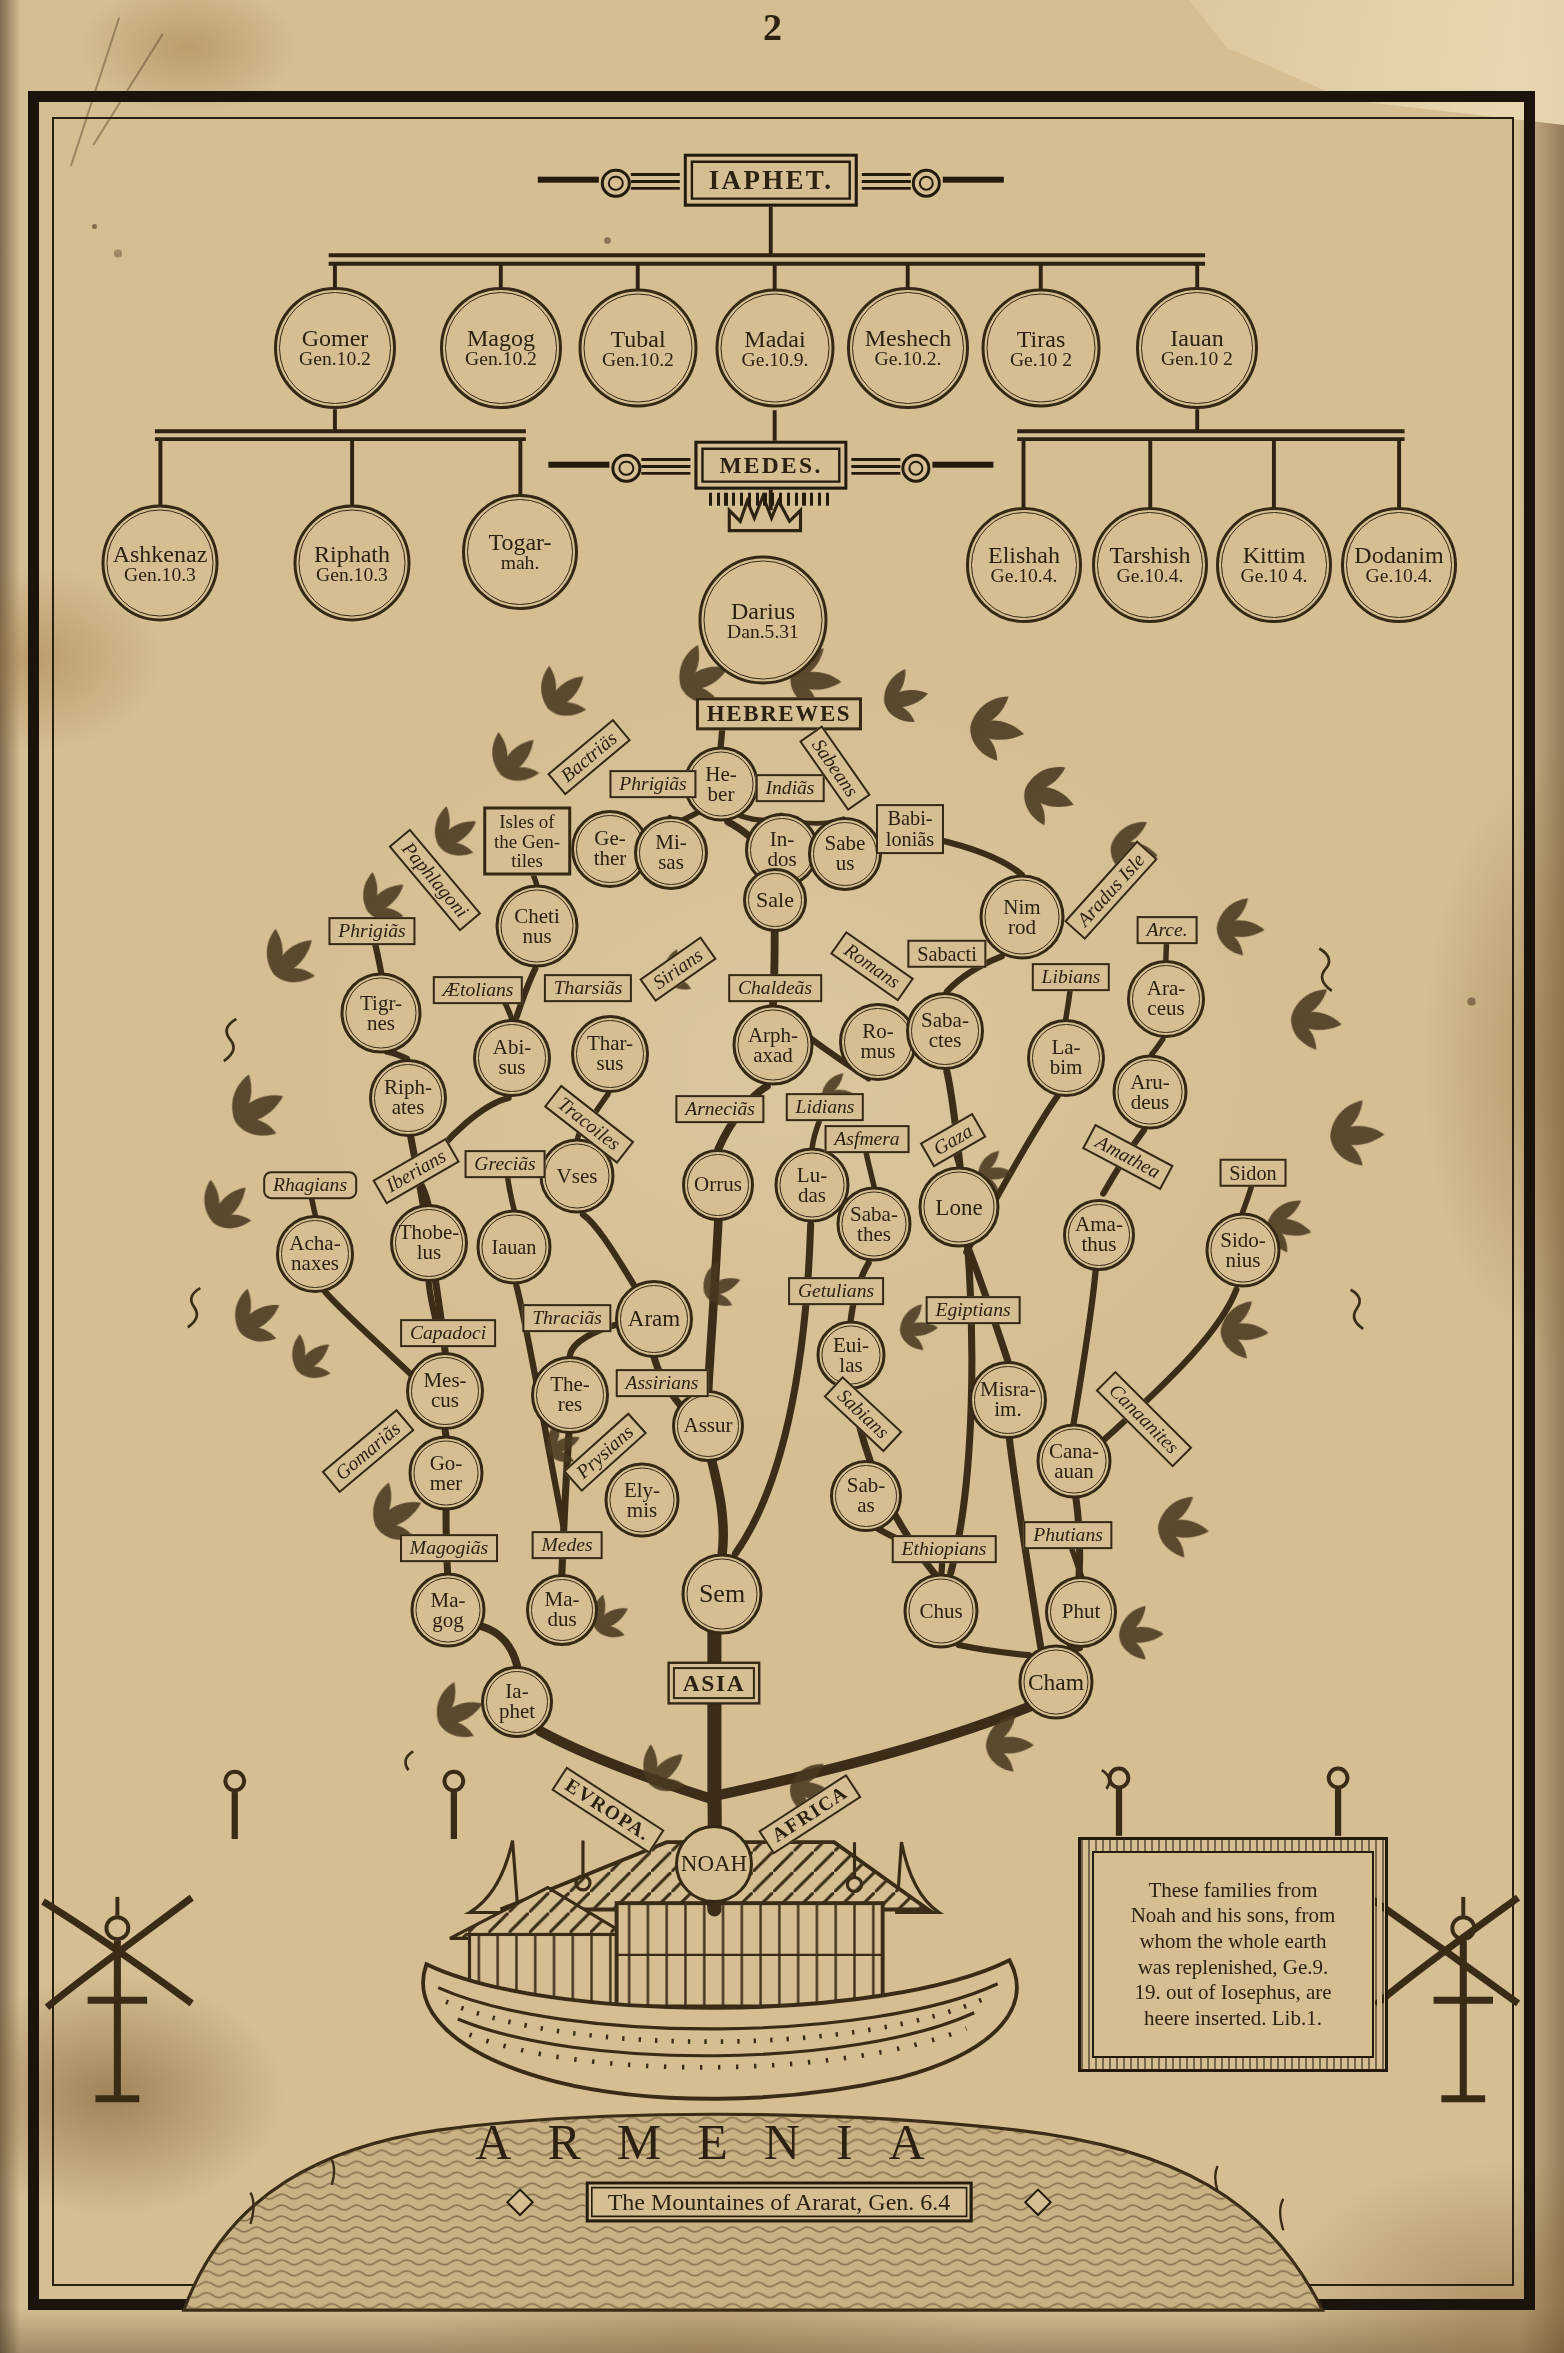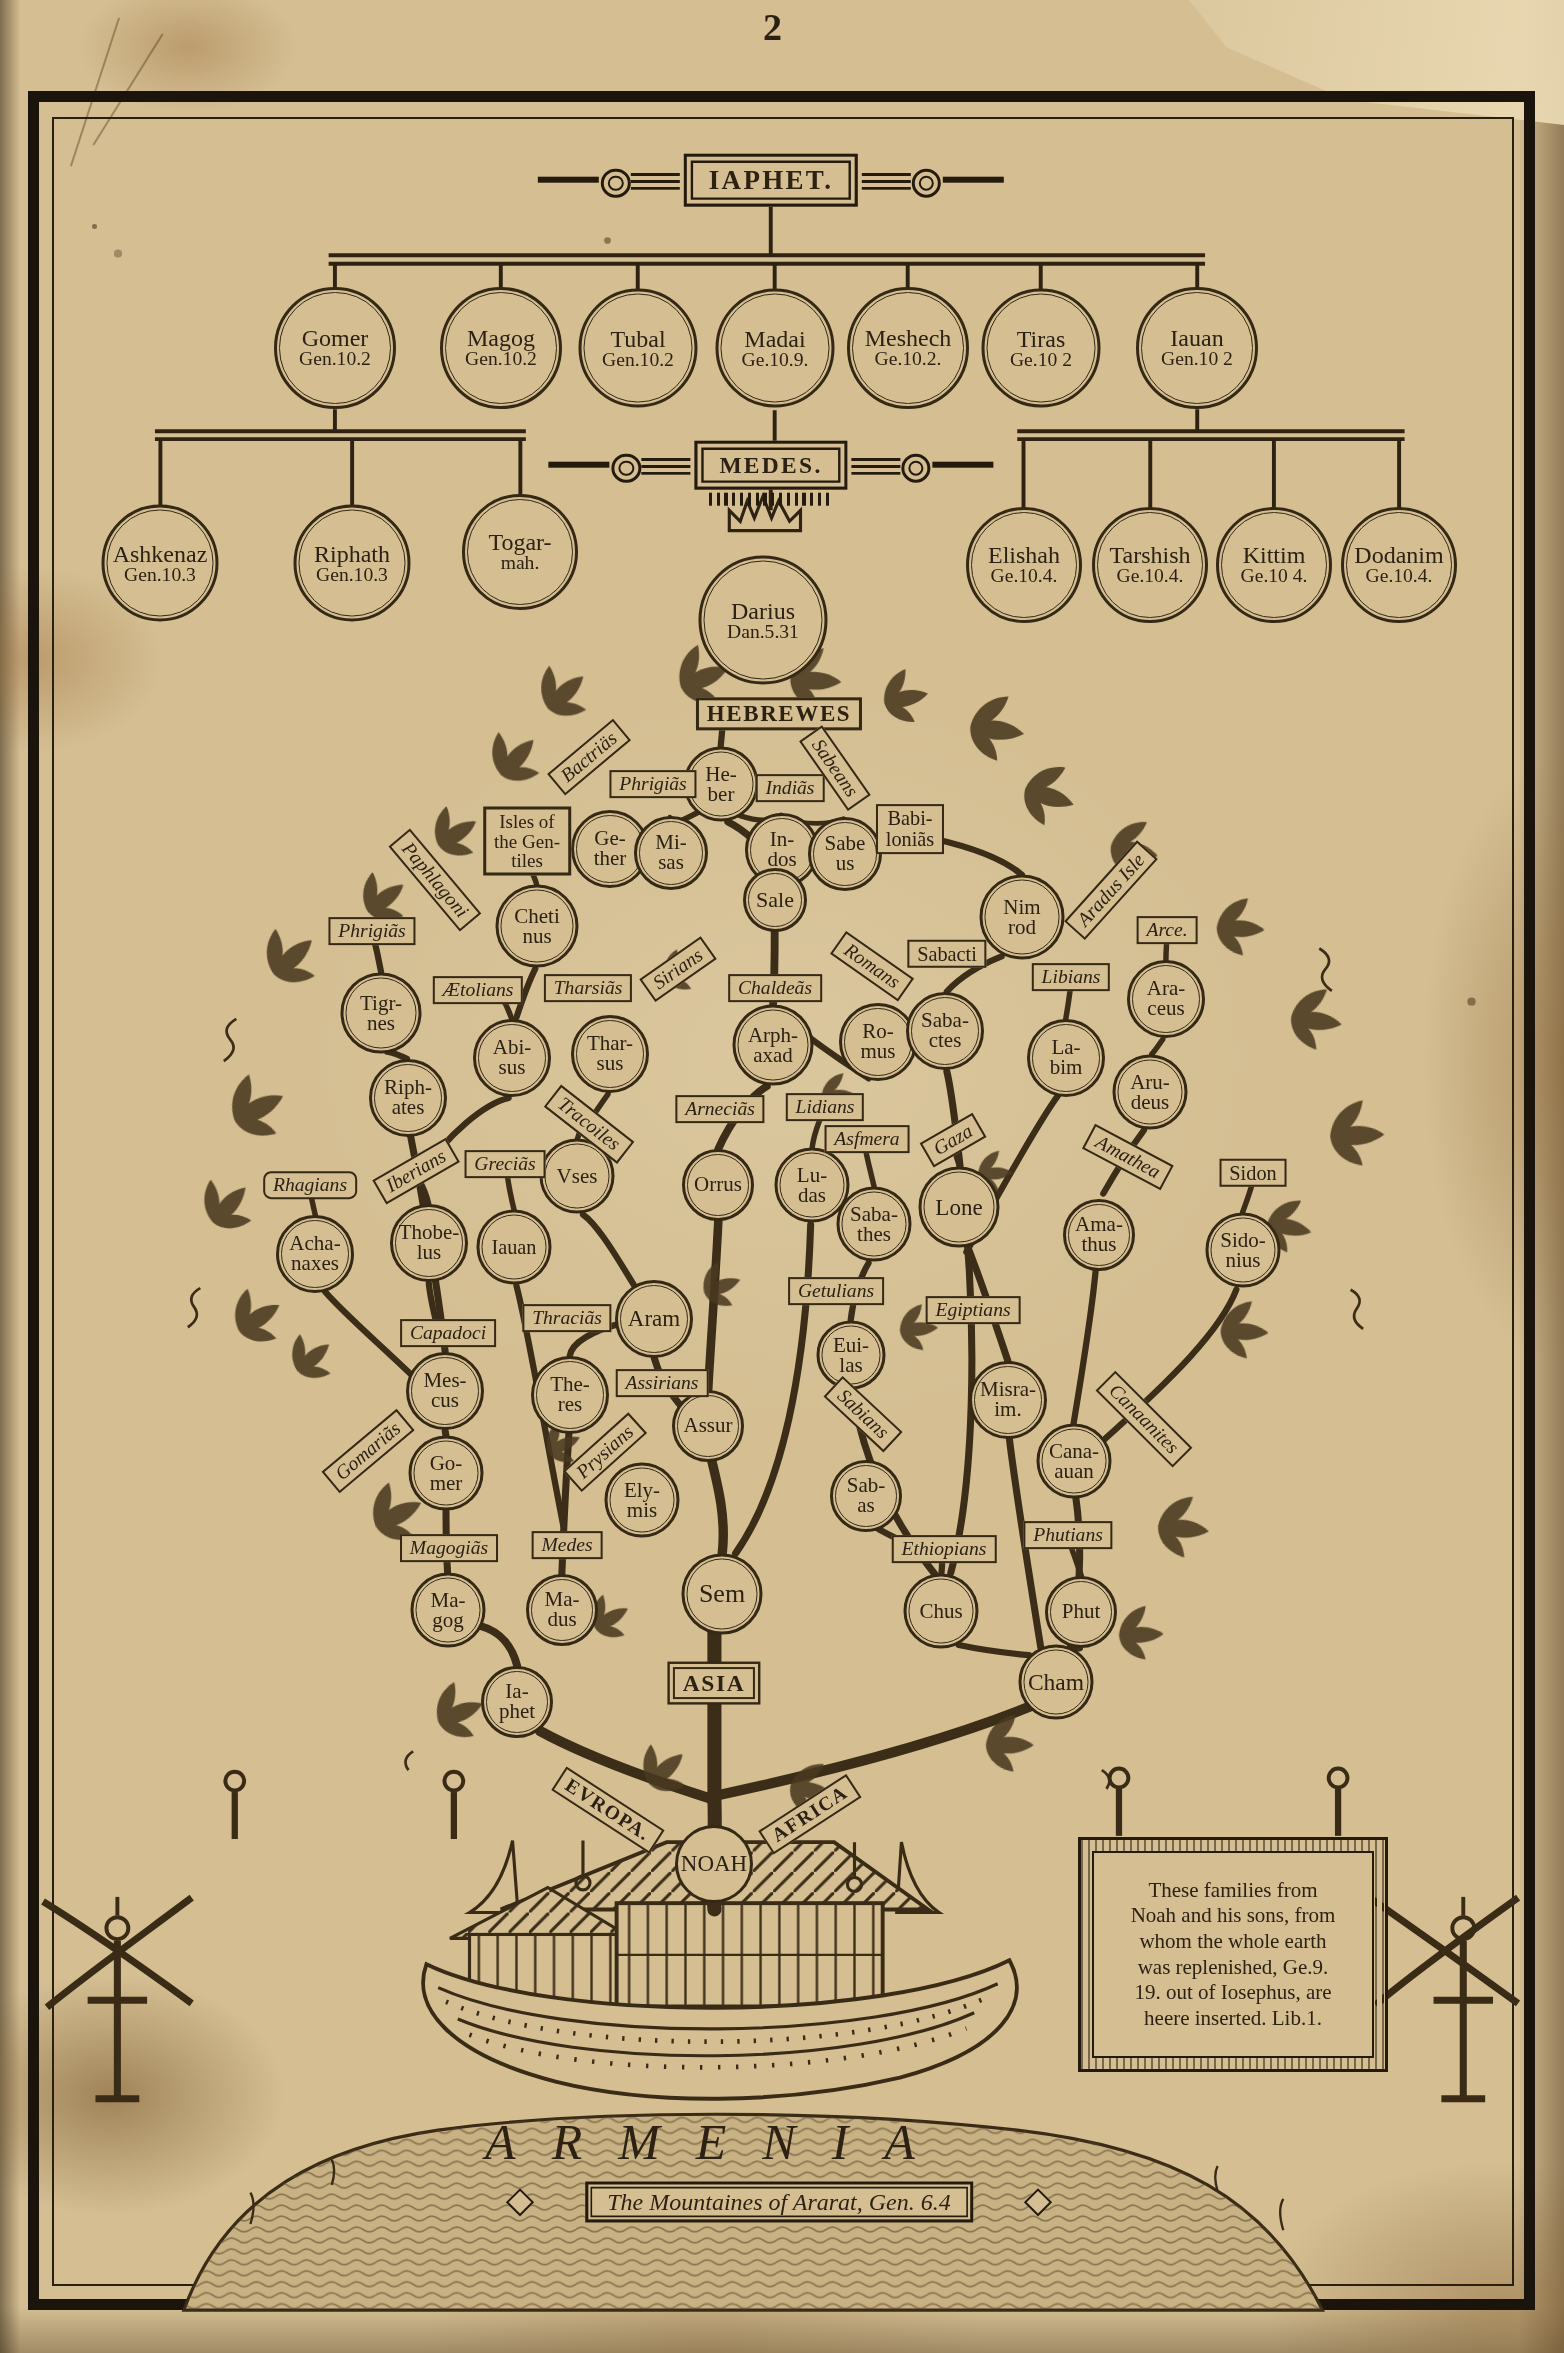--- a/index.html
+++ b/index.html
@@ -52,24 +52,24 @@
   .ros.l{left:-86px}.ros.r{right:-86px}
   .spear{position:absolute;height:5.5px;width:61px;background:#241b0e;top:50%;margin-top:-3.1px;}
   .spear.l{left:-149px}.spear.r{right:-149px}
   .fringe{position:absolute;left:50%;transform:translateX(-50%);bottom:-19px;width:125px;height:12.5px;
     background:repeating-linear-gradient(90deg,#241b0e 0 3.1px,transparent 3.1px 7.8px);}
   .plaque{position:absolute;z-index:4;border:3.9px solid #241b0e;padding:11px;box-sizing:border-box;display:flex;
     background:repeating-linear-gradient(90deg,rgba(42,32,17,.55) 0 2.3px,#d4be92 2.3px 7px);}
   .plaque-in{border:2.3px solid #241b0e;background:#d4be92;flex:1;display:flex;flex-direction:column;
     justify-content:center;text-align:center;font-size:21px;line-height:1.22;padding:6.3px 7.8px;}
   .armenia{position:absolute;left:718px;top:2142px;transform:translate(-50%,-50%);z-index:4;
-    font-style:italic;font-size:50px;letter-spacing:36px;white-space:nowrap;}
+    font-size:50px;letter-spacing:36px;white-space:nowrap;}
   .ararat{position:absolute;left:779px;top:2202px;transform:translate(-50%,-50%);z-index:4;
     border:3.1px solid #241b0e;box-shadow:inset 0 0 0 2.3px #d4be92,inset 0 0 0 3.9px #241b0e;
-    padding:4px 19px;font-size:24px;font-style:italic;background:#d4be92;white-space:nowrap;}
+    padding:4px 19px;font-size:24px;background:#d4be92;white-space:nowrap;}
   .dia{position:absolute;width:15.6px;height:15.6px;border:2.3px solid #241b0e;background:#d4be92;
     transform:translate(-50%,-50%) rotate(45deg);z-index:4;}
   .speck{position:absolute;width:4.7px;height:4.7px;border-radius:50%;background:rgba(62,42,20,.55);z-index:1;
     box-shadow:1377px 775px 0 1.6px rgba(62,42,20,.5), -423px 1107px 0 0.8px rgba(62,42,20,.45),
       485px 1714px 0 0.8px rgba(62,42,20,.4), 23.5px 27px 0 1.6px rgba(62,42,20,.35), 513px 14px 0 0.8px rgba(62,42,20,.5);}
 </style>
 </head>
 <body>
 
 <div id="page">

